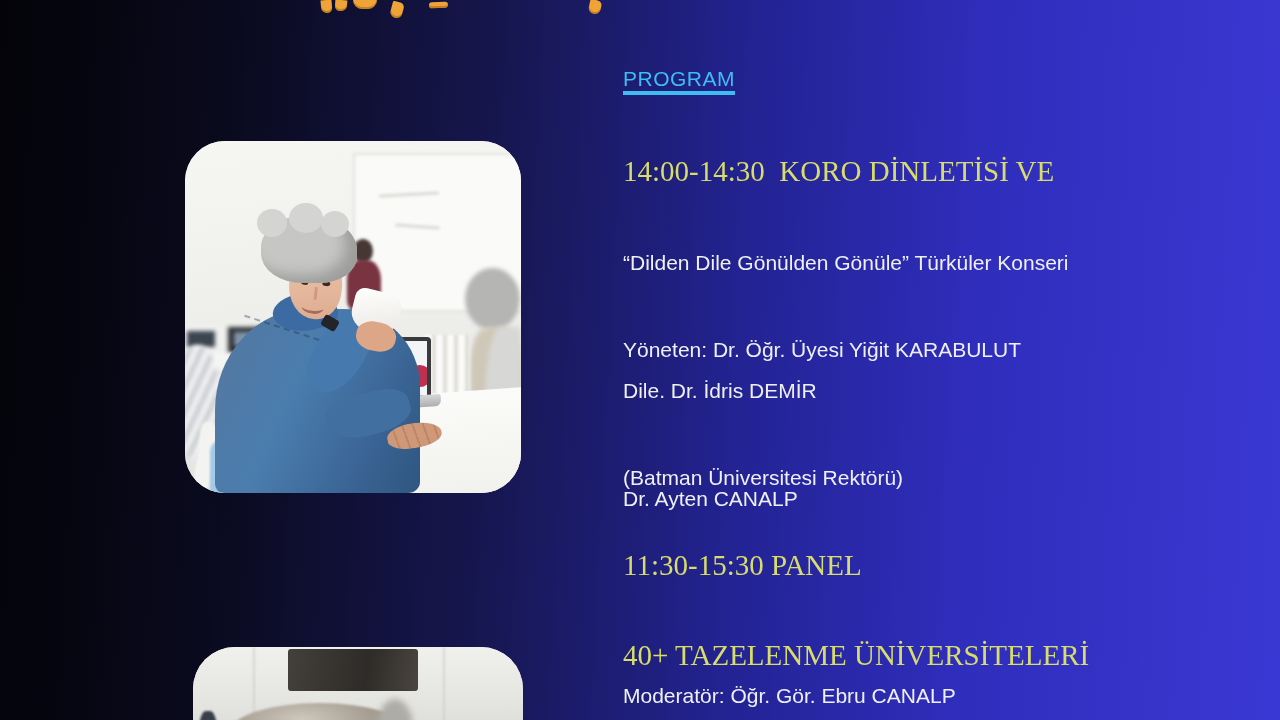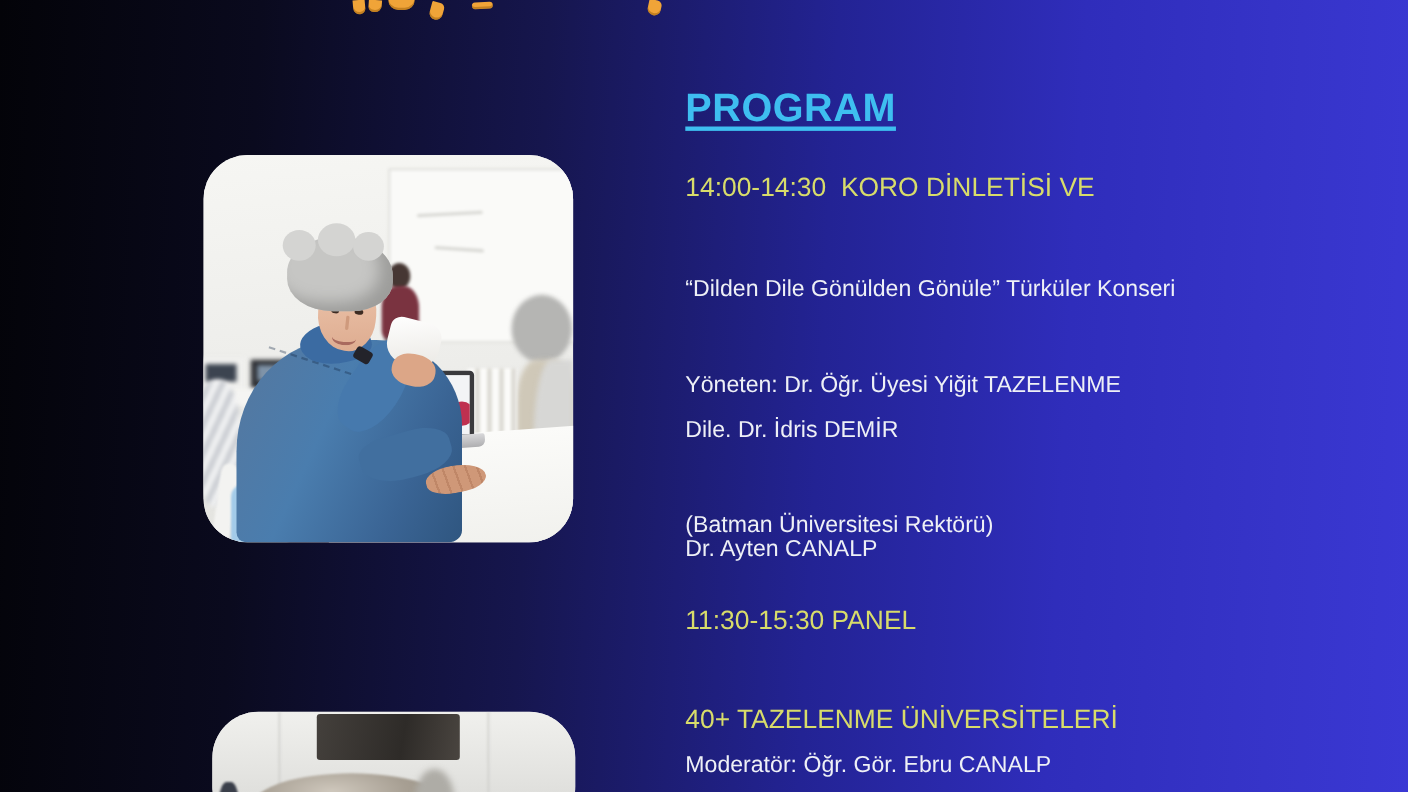--- a/index.html
+++ b/index.html
@@ -80,23 +80,23 @@
   .p2-line{position:absolute;top:0;width:2px;height:100%;background:#cacac7;opacity:.6;filter:blur(1px);}
   .p2-tv{position:absolute;left:95px;top:2px;width:130px;height:42px;border-radius:3px;filter:blur(.5px);
     background:linear-gradient(100deg,#44403c,#2e2b28 60%,#4a4540);}
   .p2-head{position:absolute;left:38px;top:56px;width:177px;height:56px;border-radius:50% 50% 0 0;filter:blur(1px);
     background:radial-gradient(ellipse at 40% 30%,#cfc8bd 0%,#a79f93 45%,#8d8578 100%);}
   .p2-notch{position:absolute;left:6px;top:64px;width:18px;height:46px;background:#3a3f4a;border-radius:40% 40% 0 0;filter:blur(1px);}
   .p2-blob{position:absolute;left:184px;top:52px;width:36px;height:58px;background:#aeaca6;border-radius:50%;filter:blur(3px);}
 
   
   .txtblock{position:absolute;left:623px;width:650px;white-space:pre-wrap;}
-  .heading{top:53px;font-size:36px;font-weight:bold;letter-spacing:.5px;color:#3ebef0;
+  .heading{top:53px;font-size:21px;font-weight:normal;letter-spacing:.5px;color:#3ebef0;
     text-decoration:underline;text-decoration-thickness:4px;text-underline-offset:5px;}
-  .yellow{color:#d8dc6a;font-weight:500;font-size:24px;line-height:30px;}
+  .yellow{color:#d8dc6a;font-weight:500;font-size:29px;line-height:30px;font-family:Liberation Serif, serif;}
   .white{color:#eef0f6;font-weight:400;font-size:21px;line-height:29px;}
   .it{}
   .s1{top:96px;}
   .concert{top:190px;}
   .sp1{top:318px;}
   .sp2{top:426px;}
   .s2{top:490px;line-height:30px;}
   .mod{top:618px;line-height:31px;}
 </style>
 </head>
@@ -183,21 +183,21 @@
 
   <section>
     <h1 class="txtblock heading">PROGRAM</h1>
 
     <div class="txtblock yellow s1">
       <div>14:00-14:30  KORO DİNLETİSİ VE</div>
     </div>
 
     <div class="txtblock white concert">
       <div>“Dilden Dile Gönülden Gönüle” Türküler Konseri</div>
-      <div>Yöneten: Dr. Öğr. Üyesi Yiğit TAZELENME</div>
+      <div>Yöneten: Dr. Öğr. Üyesi Yiğit KARABULUT</div>
     </div>
 
     <div class="txtblock white sp1">
       <div>Dile. Dr. İdris DEMİR</div>
       <div class="it">(Batman Üniversitesi Rektörü)</div>
     </div>
 
     <div class="txtblock white sp2">
       <div>Dr. Ayten CANALP</div>
     </div>

